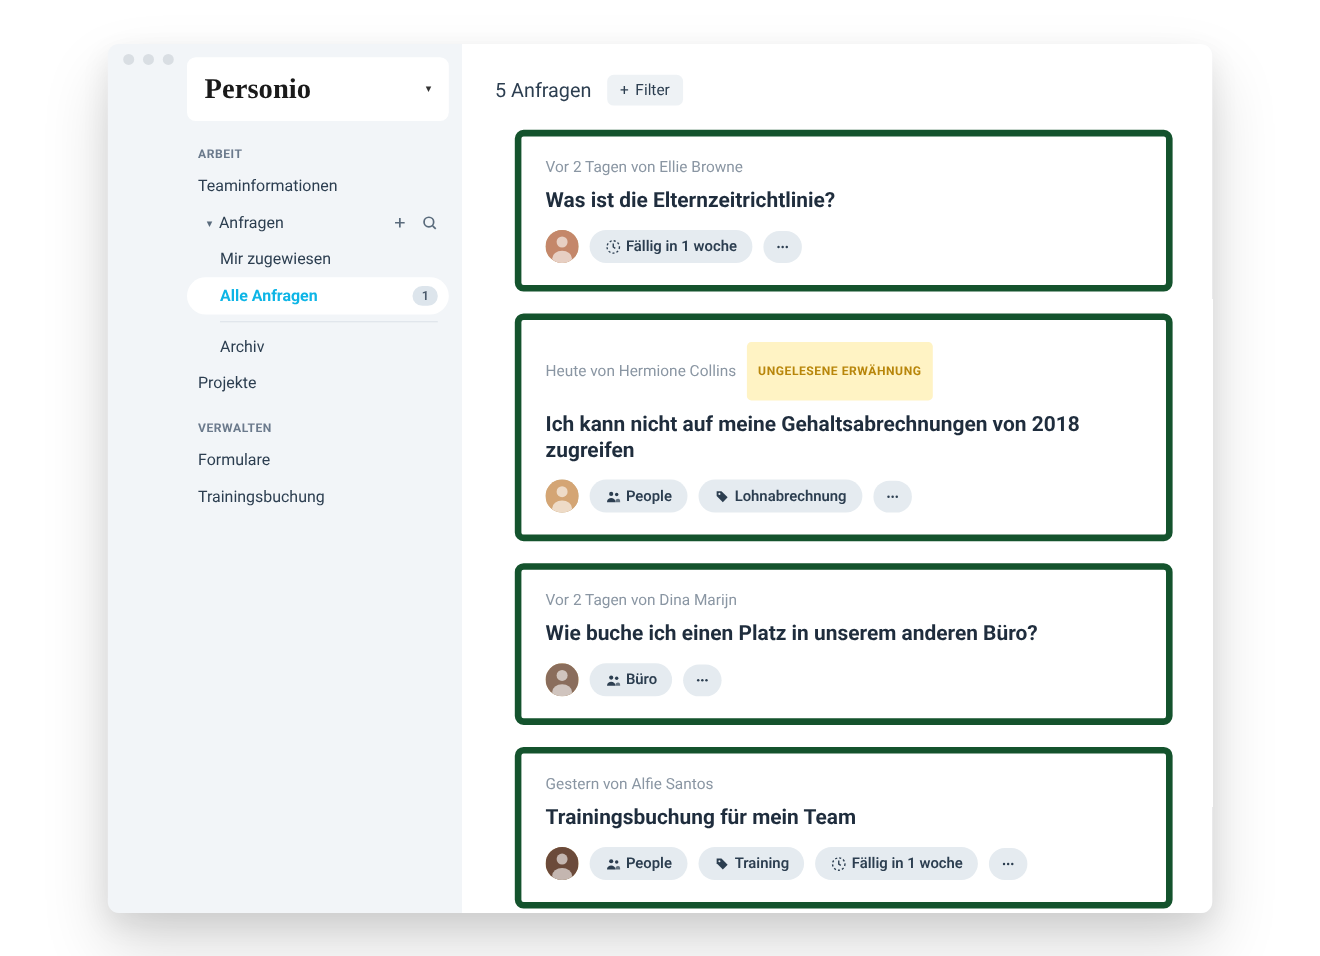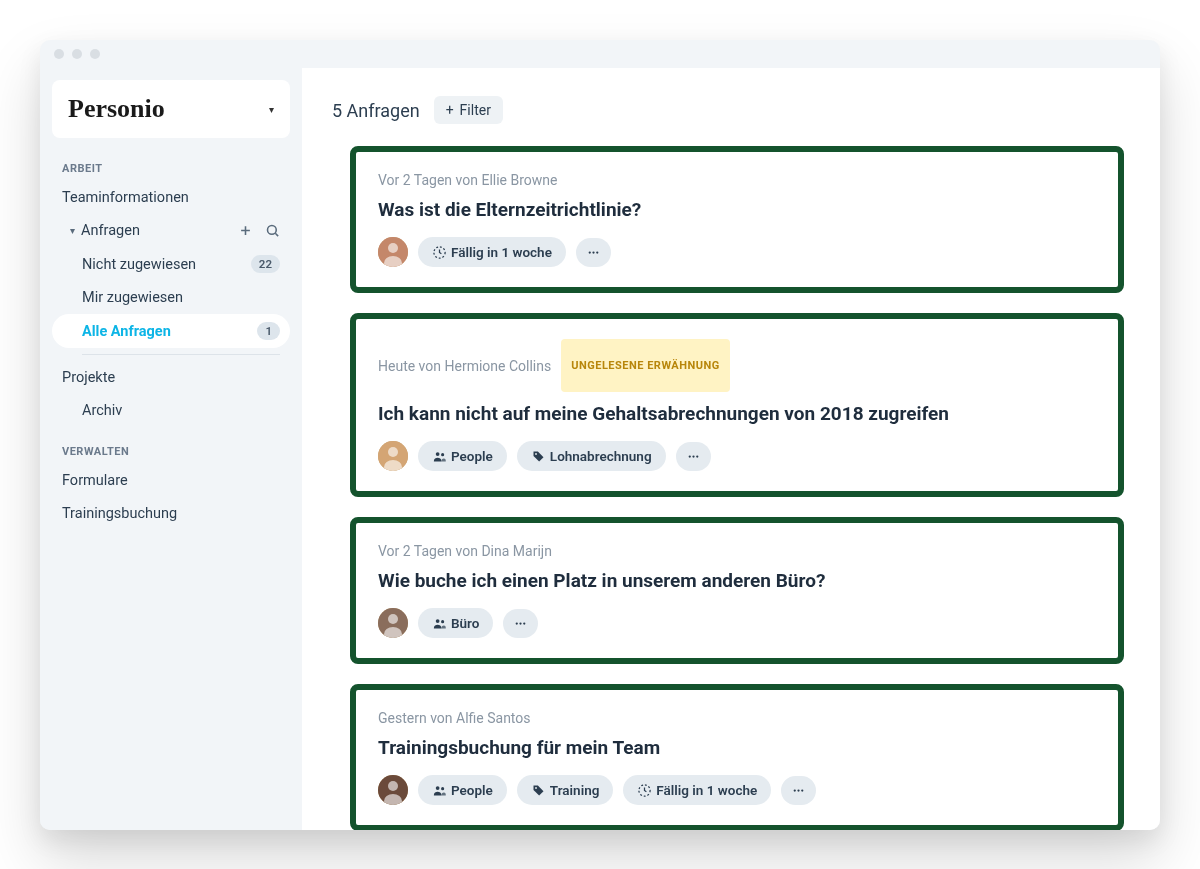--- a/index.html
+++ b/index.html
@@ -2,29 +2,29 @@
 <html><head>
 <meta charset="utf-8">
 <style>
 * { box-sizing: border-box; margin: 0; padding: 0; }
 body {
   font-family: -apple-system, BlinkMacSystemFont, "Segoe UI", Roboto, Helvetica, Arial, sans-serif;
   background: #fff;
   padding: 40px;
 }
 .window {
-  width: 1120px;
+  width: 1004px;
   height: 790px;
   margin: 0 auto;
   background: #f2f5f8;
   border-radius: 10px;
   box-shadow: 0 30px 60px rgba(0,0,0,0.15), 0 10px 25px rgba(0,0,0,0.08);
   overflow: hidden;
   display: flex;
-  flex-direction: column;
+  flex-direction: row;
 }
 .titlebar {
   height: 28px;
   display: flex;
   align-items: center;
   padding-left: 14px;
   gap: 8px;
 }
 .dot { width: 10px; height: 10px; border-radius: 50%; background: #d9dee3; }
 .body {
@@ -222,40 +222,35 @@
               </span>
               <span class="icon">
                 <svg viewBox="0 0 24 24" fill="none" stroke="currentColor" stroke-width="2.5">
                   <circle cx="11" cy="11" r="7"></circle>
                   <line x1="21" y1="21" x2="16.5" y2="16.5"></line>
                 </svg>
               </span>
             </span>
           </div>
           <div class="nav-item sub2">
-            <span>Nicht zugewiesen</span>
-            <span class="spacer"></span>
-            <span class="badge">22</span>
-          </div>
-          <div class="nav-item sub2">
             <span>Mir zugewiesen</span>
             <span class="spacer"></span>
           </div>
           <div class="nav-item sub2 active">
             <span>Alle Anfragen</span>
             <span class="spacer"></span>
             <span class="badge">1</span>
           </div>
           <div class="divider"></div>
-          <div class="nav-item">
-            <span>Projekte</span>
-          </div>
           <div class="nav-item sub2">
             <span>Archiv</span>
             <span class="spacer"></span>
+          </div>
+          <div class="nav-item">
+            <span>Projekte</span>
           </div>
           <div class="section-label">VERWALTEN</div>
           <div class="nav-item">
             <span>Formulare</span>
           </div>
           <div class="nav-item">
             <span>Trainingsbuchung</span>
           </div>
         </div>
     </aside>

